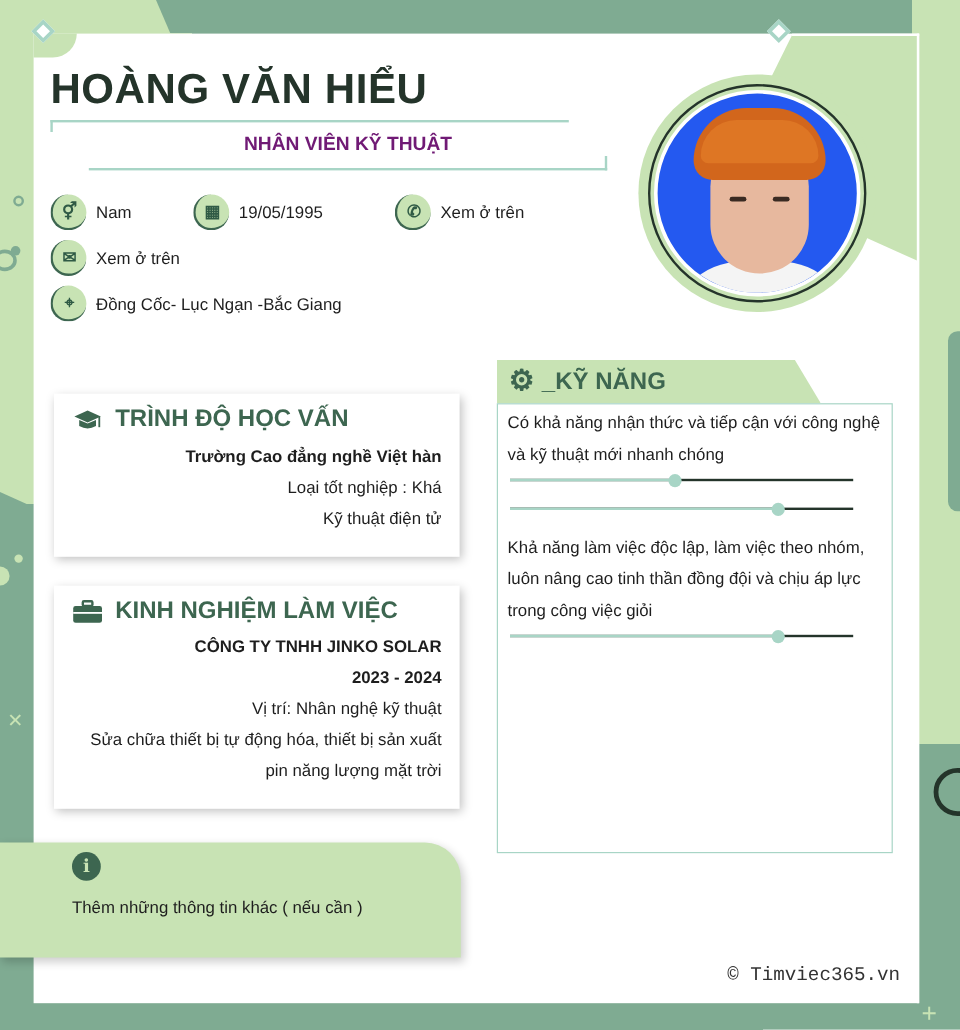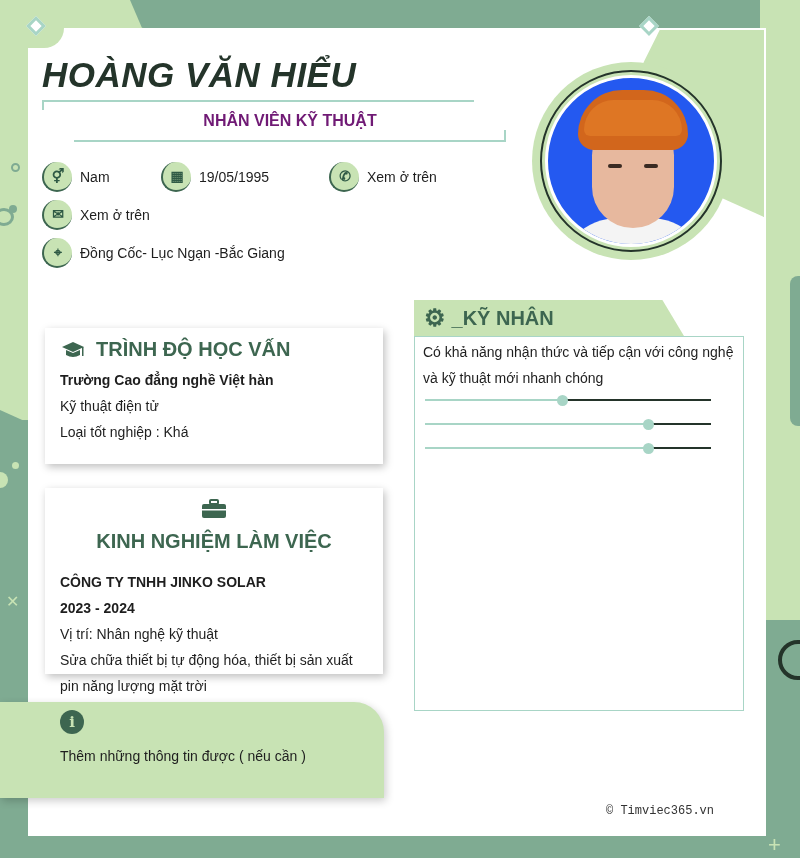--- a/index.html
+++ b/index.html
@@ -16,54 +16,54 @@
 
   .page { position: absolute; left: 28px; top: 28px; width: 738px; height: 808px; background: #ffffff; }
   .corner-blob-tl { position: absolute; left: 28px; top: 28px; width: 36px; height: 20px; background: #c8e3b4; border-bottom-right-radius: 30px; }
   .corner-blob-tr { position: absolute; right: 34px; top: 28px; width: 135px; height: 190px; background: #c8e3b4; clip-path: polygon(22% 0,100% 0,100% 100%,0 68%,8% 20%); }
   .frame-line-tr { position: absolute; left: 660px; top: 28px; width: 106px; height: 808px; border-top: 2px solid #fff; border-right: 2px solid #fff; pointer-events: none; }
 
   .diamond { position: absolute; width: 14px; height: 14px; background: #fff; border: 3px solid #a8d5c6; transform: rotate(45deg); }
   .deco-circle { position: absolute; border-radius: 50%; }
   .deco-text { position: absolute; color: #c8e3b4; font-size: 16px; line-height: 1; }
 
-  .name { position: absolute; left: 42px; top: 55px; font-size: 35px; font-weight: 700; color: #24342a; letter-spacing: 0.5px; font-style: italic; }
+  .name { position: absolute; left: 42px; top: 55px; font-size: 35px; font-weight: 700; color: #24342a; letter-spacing: 0.5px; }
   .rule1 { position: absolute; left: 42px; top: 100px; width: 432px; height: 10px; border-top: 2px solid #a8d5c6; border-left: 2px solid #a8d5c6; }
   .title { position: absolute; left: 74px; top: 112px; width: 432px; text-align: center; font-size: 16px; font-weight: 700; color: #701a75; }
   .rule2 { position: absolute; left: 74px; top: 130px; width: 432px; height: 12px; border-bottom: 2px solid #a8d5c6; border-right: 2px solid #a8d5c6; }
 
   .avatar-ring { position: absolute; left: 532px; top: 62px; width: 198px; height: 198px; border-radius: 50%; background: #c8e3b4; }
   .avatar-ring-line { position: absolute; left: 540px; top: 70px; width: 182px; height: 182px; border-radius: 50%; border: 2px solid #24342a; }
   .avatar { position: absolute; left: 545px; top: 75px; width: 172px; height: 172px; border-radius: 50%; background: #2459f0; overflow: hidden; border: 3px solid #fff; }
   .avatar .hair { position: absolute; left: 30px; top: 12px; width: 110px; height: 60px; background: #d2661c; border-radius: 55px 55px 20px 20px; }
   .avatar .face { position: absolute; left: 44px; top: 40px; width: 82px; height: 110px; background: #e7b89e; border-radius: 40px 40px 44px 44px; }
   .avatar .hair-front { position: absolute; left: 36px; top: 22px; width: 98px; height: 36px; background: #de7624; border-radius: 48px 48px 10px 10px; }
   .avatar .shirt { position: absolute; left: 10px; top: 140px; width: 152px; height: 60px; background: #f4f4f4; border-radius: 60px 60px 0 0; }
   .avatar .eye { position: absolute; top: 86px; width: 14px; height: 4px; background: #3a2a22; border-radius: 2px; }
 
   .contact { position: absolute; display: flex; align-items: center; gap: 8px; font-size: 14px; color: #1e1e1e; }
   .ic { width: 30px; height: 30px; border-radius: 50%; background: #c8e3b4; border-left: 2px solid #3d6650; border-bottom: 2px solid #3d6650; display: flex; align-items: center; justify-content: center; color: #2f5a45; font-size: 14px; font-weight: 700; flex: none; }
 
-  .card { position: absolute; background: #fff; box-shadow: 2px 3px 8px rgba(0,0,0,0.25); }
+  .card { position: absolute; background: #fff; box-shadow: 2px 3px 8px rgba(0,0,0,0.25); text-align: right; }
   .card-head { display: flex; align-items: center; gap: 10px; font-size: 20px; font-weight: 700; color: #3d6650; }
   .card-head .hic { width: 26px; height: 22px; display: flex; align-items: center; justify-content: center; color: #3d6650; font-size: 20px; }
   .card p { font-size: 14px; line-height: 26px; color: #1e1e1e; }
   .card p.b { font-weight: 700; }
 
   .extra { position: absolute; left: 0; top: 702px; width: 384px; height: 96px; background: #c8e3b4; border-top-right-radius: 30px; box-shadow: 2px 3px 8px rgba(0,0,0,0.2); }
 
   .skills-head { position: absolute; left: 414px; top: 300px; width: 270px; height: 36px; background: #c8e3b4; clip-path: polygon(0 0,92% 0,100% 100%,0 100%); display: flex; align-items: center; gap: 6px; padding-left: 10px; font-size: 20px; font-weight: 700; color: #3d6650; }
   .skills-box { position: absolute; left: 414px; top: 336px; width: 330px; height: 375px; border: 1px solid #a8d5c6; background: #fff; padding: 2px 8px 0 8px; }
   .skill { font-size: 14px; line-height: 26px; color: #1e1e1e; }
   .bar { position: relative; height: 10px; width: 286px; margin: 4px 0 14px 2px; }
   .bar .track { position: absolute; left: 0; top: 4px; height: 2px; background: #24342a; width: 100%; }
   .bar .fill { position: absolute; left: 0; top: 4px; height: 2px; background: #a8d5c6; }
   .bar .knob { position: absolute; top: 0; width: 11px; height: 11px; border-radius: 50%; background: #a8d5c6; }
 
-  .copy { position: absolute; left: 606px; top: 804px; font-family: "Liberation Mono", monospace; font-size: 12px; color: #333; }
+  .copy { position: absolute; left: 606px; top: 804px; font-family: "Liberation Mono", monospace; font-size: 16px; color: #333; }
 </style>
 </head>
 <body>
 
 <div class="bg-light-left"></div>
 <div class="bg-dark-left-wave"></div>
 <div class="bg-light-topleft"></div>
 <div class="bg-dark-top"></div>
 <div class="bg-light-right2"></div>
 <div class="bg-dark-right-pill"></div>
@@ -126,69 +126,70 @@
     <span class="hic">
       <svg width="24" height="20" viewBox="0 0 24 20">
           <path d="M12 2 L23 7 L12 12 L1 7 Z" fill="#3d6650"></path>
           <path d="M5 10 L5 15 Q12 19 19 15 L19 10 L12 13 Z" fill="#3d6650"></path>
           <rect x="21" y="7" width="1.5" height="9" fill="#3d6650"></rect>
         </svg>
     </span>
     <span>TRÌNH ĐỘ HỌC VẤN</span>
   </div>
   <p class="b">Trường Cao đẳng nghề Việt hàn</p>
+  <p>Loại tốt nghiệp : Khá</p>
   <p>Kỹ thuật điện tử</p>
-  <p>Loại tốt nghiệp : Khá</p>
 </div>
 
 <div class="card" style="left:45px;top:488px;width:338px;height:186px;padding:10px 15px;">
-  <div class="card-head" style="margin-bottom:16px;flex-direction:column;">
+  <div class="card-head" style="margin-bottom:4px;">
     <span class="hic">
       <svg width="26" height="20" viewBox="0 0 26 20">
           <rect x="9" y="1" width="8" height="4" rx="1" fill="none" stroke="#3d6650" stroke-width="2"></rect>
           <rect x="1" y="5" width="24" height="14" rx="2" fill="#3d6650"></rect>
           <rect x="1" y="10" width="24" height="1.5" fill="#fff"></rect>
         </svg>
     </span>
     <span>KINH NGHIỆM LÀM VIỆC</span>
   </div>
   <p class="b">CÔNG TY TNHH JINKO SOLAR</p>
   <p class="b">2023 - 2024</p>
   <p>Vị trí: Nhân nghệ kỹ thuật</p>
   <p>Sửa chữa thiết bị tự động hóa, thiết bị sản xuất pin năng lượng mặt trời</p>
 </div>
 
 <div class="extra">
   <div class="card-head" style="position:absolute;left:60px;top:8px;">
     <span style="width:24px;height:24px;border-radius:50%;background:#3d6650;color:#c8e3b4;display:flex;align-items:center;justify-content:center;font-size:15px;font-weight:700;font-family:'DejaVu Serif',serif;">i</span>
   </div>
-  <div style="position:absolute;left:60px;top:46px;font-size:14px;color:#1e1e1e;">Thêm những thông tin được ( nếu cần )</div>
+  <div style="position:absolute;left:60px;top:46px;font-size:14px;color:#1e1e1e;">Thêm những thông tin khác ( nếu cần )</div>
 </div>
 
 <div class="skills-head">
   <span style="font-size:24px;color:#3d6650;line-height:1;">⚙</span>
-  <span>_KỸ NHÂN</span>
+  <span>_KỸ NĂNG</span>
 </div>
 <div class="skills-box">
   <div>
     <div class="skill">Có khả năng nhận thức và tiếp cận với công nghệ và kỹ thuật mới nhanh chóng</div>
     <div class="bar">
         <div class="track"></div>
         <div class="fill" style="width:48%"></div>
         <div class="knob" style="left:calc(48% - 5px)"></div>
       </div>
   </div>
   <div>
     <div class="bar">
         <div class="track"></div>
         <div class="fill" style="width:78%"></div>
         <div class="knob" style="left:calc(78% - 5px)"></div>
       </div>
   </div>
   <div>
+    <div class="skill">Khả năng làm việc độc lập, làm việc theo nhóm, luôn nâng cao tinh thần đồng đội và chịu áp lực trong công việc giỏi</div>
     <div class="bar">
         <div class="track"></div>
         <div class="fill" style="width:78%"></div>
         <div class="knob" style="left:calc(78% - 5px)"></div>
       </div>
   </div>
 </div>
 
 <div class="copy">© Timviec365.vn</div>
 

